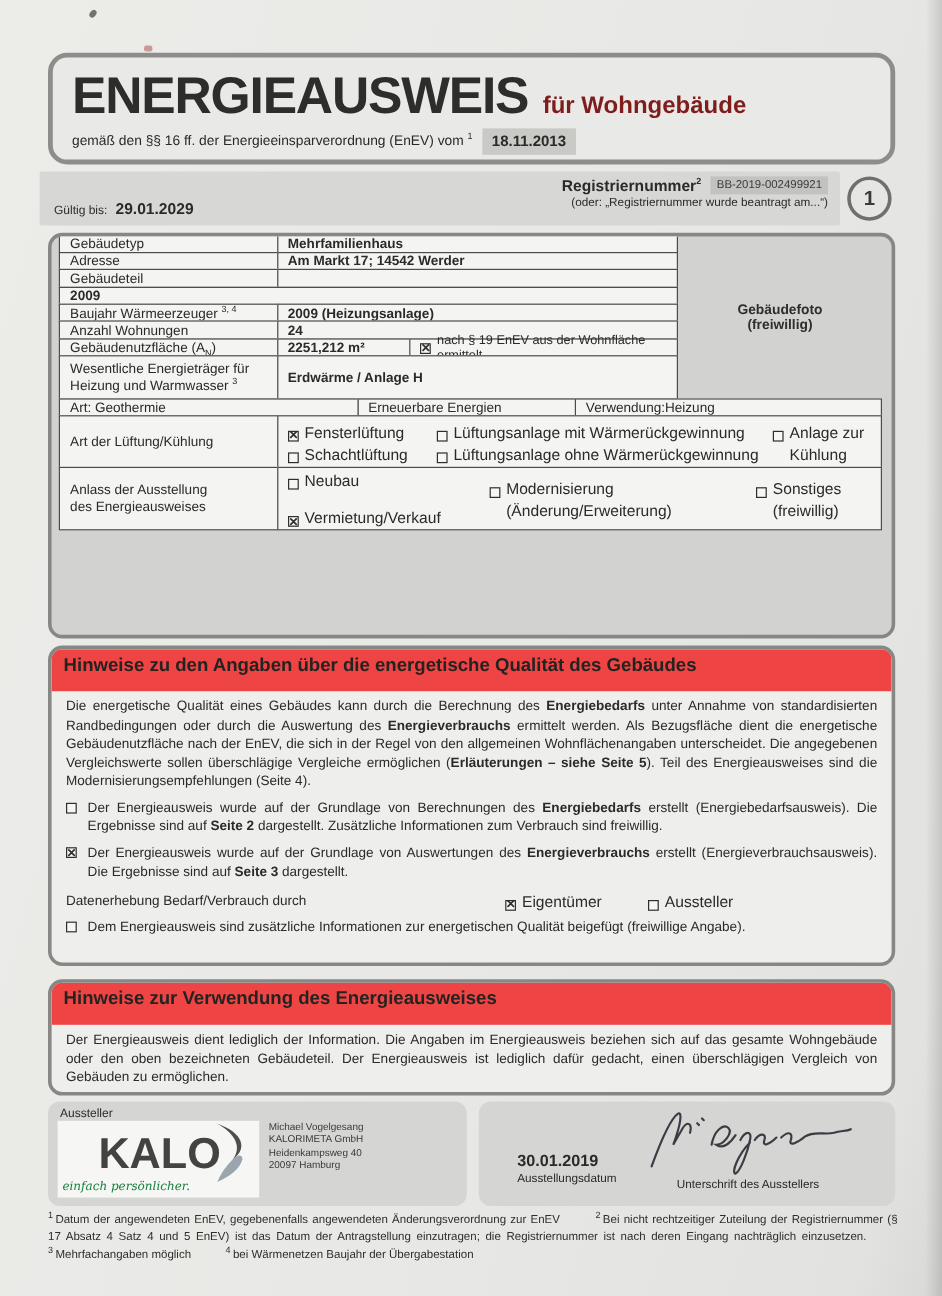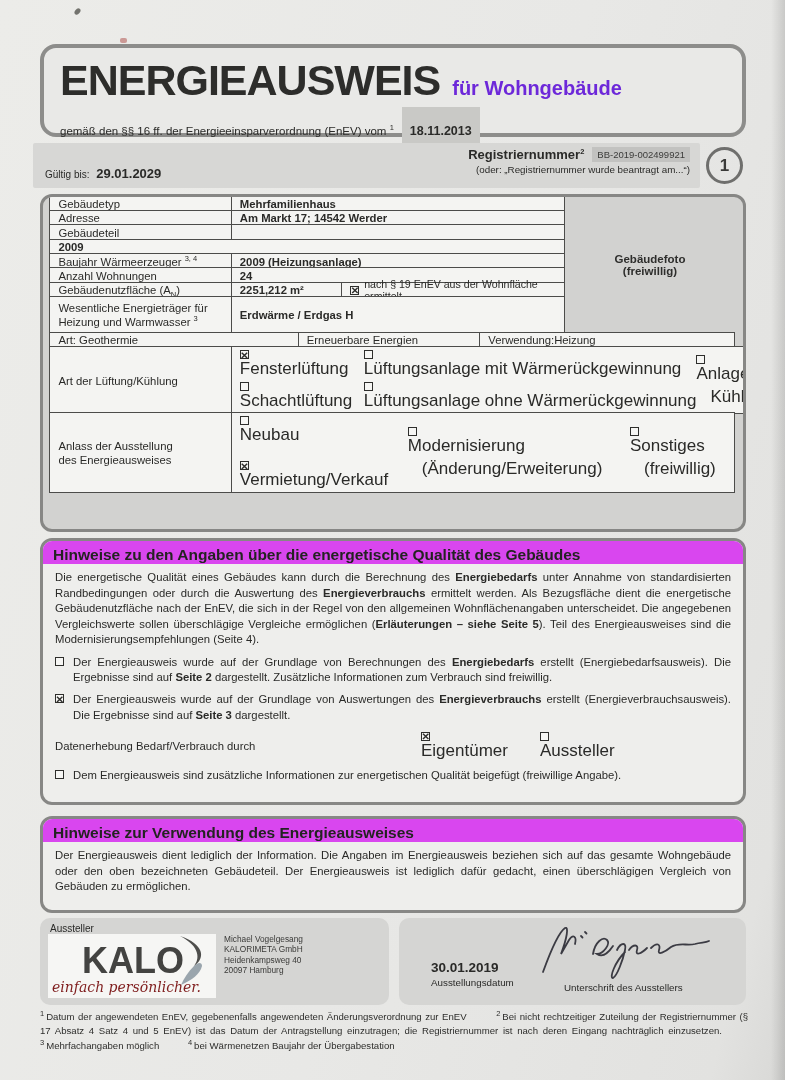--- a/index.html
+++ b/index.html
@@ -19,23 +19,23 @@
   sub { font-size:7.5px; vertical-align:sub; line-height:0; }
 
   
   .header-box {
     position:absolute; left:40px; top:44px; width:706px; height:93px;
     border:4px solid #8d8d8b; border-radius:16px;
     background:#e9e9e7; padding:8px 16px 0 16px;
   }
   .title-row { display:flex; align-items:baseline; gap:12px; }
   .main-title { font-size:43px; font-weight:bold; letter-spacing:-1px; color:#2d2d2b; }
-  .sub-title { font-size:20px; font-weight:bold; color:#6d28d9; }
+  .sub-title { font-size:20px; font-weight:bold; color:#7f1d1d; }
   .regulation-row { font-size:11.5px; margin-top:2px; display:flex; align-items:center; gap:8px; }
-  .chip { background:#c9c9c6; padding:17px 8px; font-weight:bold; font-size:12.5px; }
+  .chip { background:#c9c9c6; padding:4px 8px; font-weight:bold; font-size:12.5px; }
 
   
   .reg-band {
     position:absolute; left:33px; top:143px; width:667px; height:45px;
     background:#d7d7d5; border-radius:2px;
   }
   .valid-line { position:absolute; left:12px; bottom:7px; font-size:10px; }
   .valid-line b { font-size:13px; margin-left:4px; }
   .registry-block { position:absolute; right:10px; top:4px; text-align:right; }
   .registry-line1 { display:flex; align-items:center; justify-content:flex-end; gap:8px; }
@@ -79,28 +79,28 @@
   .hck { min-height:45px; align-items:center; }
   .cb {
     width:9px; height:9px; flex:none;
     border:1.3px solid #2e2e2c; background:#f6f6f4;
     position:relative; display:inline-block; margin-right:5px;
   }
   .cb.checked::before {
     content:"✕"; position:absolute; left:-0.5px; top:-1.5px;
     font-size:10px; line-height:11px; font-weight:bold; color:#2e2e2c;
   }
-  .opt { display:flex; align-items:flex-start; font-size:17px; white-space:nowrap;flex-direction:column; }
+  .opt { display:flex; align-items:flex-end; font-size:13px; white-space:nowrap; }
   .optcol { display:flex; flex-direction:column; gap:3px; }
   .indent { margin-left:14px; }
 
   
   #quality-hints { top:538px; height:267px; background:#eeeeec; }
   #usage-hints  { top:816px; height:97px;  background:#eeeeec; }
-  .head-band { background:#d946ef; padding:5px 10px 0 10px; font-weight:bold; font-size:15.5px; color:#232321; }
+  .head-band { background:#ef4444; padding:5px 10px 12px 10px; font-weight:bold; font-size:15.5px; color:#232321; }
   .body-pad { padding:6px 12px 4px 12px; }
   .para { font-size:11.3px; line-height:1.38; text-align:justify; }
   .ck-item { display:flex; margin-top:7px; }
   .ck-item .cb { margin-top:2px; margin-right:9px; }
   .ck-item .txt { flex:1; font-size:11.3px; line-height:1.35; text-align:justify; }
   .data-coll { display:flex; align-items:center; margin-top:9px; font-size:11.3px; }
   .data-coll .opt { margin-left:0; }
 
   
   .foot-box {
@@ -115,21 +115,21 @@
     background:#f6f6f4; overflow:hidden;
   }
   .logo-word {
     position:absolute; left:34px; top:6px;
     font-size:36px; font-weight:bold; letter-spacing:0px; color:#434341;
   }
   .logo-swoosh { position:absolute; right:8px; top:2px; }
   .logo-tagline {
     position:absolute; left:4px; bottom:3px;
     font-family:"DejaVu Serif", serif; font-style:italic;
-    font-size:14px; color:#7f1d1d;
+    font-size:10px; color:#15803d;
   }
   .issuer-address { position:absolute; left:184px; top:16px; font-size:8.3px; line-height:1.25; color:#3a3a38; }
   .issue-date-block { position:absolute; left:32px; top:42px; }
   .issue-date { font-weight:bold; font-size:13.5px; }
   .issue-date-label { font-size:9.8px; margin-top:2px; }
   .signature-svg { position:absolute; left:130px; top:2px; }
   .signature-label { position:absolute; left:165px; top:64px; font-size:9.8px; }
 
   
   .footnotes {
@@ -219,21 +219,21 @@
             <div class="cell val h1r" style="flex:none;width:112px;">2251,212 m²</div>
             <div class="cell h1r" style="flex:1;font-weight:normal;">
               <span class="cb checked"></span>
               <span style="font-size:10.6px;">nach § 19 EnEV aus der Wohnfläche ermittelt</span>
             </div>
           </div>
           <div class="trow">
             <div class="cell lab h2r">
               <span style="line-height:1.3;"><span>Wesentliche Energieträger für Heizung und Warmwasser</span>&nbsp;<sup>3</sup></span>
             </div>
-            <div class="cell val h2r">Erdwärme / Erdgas H</div>
+            <div class="cell val h2r">Erdwärme / Anlage H</div>
           </div>
         </div>
         <div class="photo-col">
           <div>
             <div>Gebäudefoto</div>
             <div>(freiwillig)</div>
           </div>
         </div>
       </div>
 

